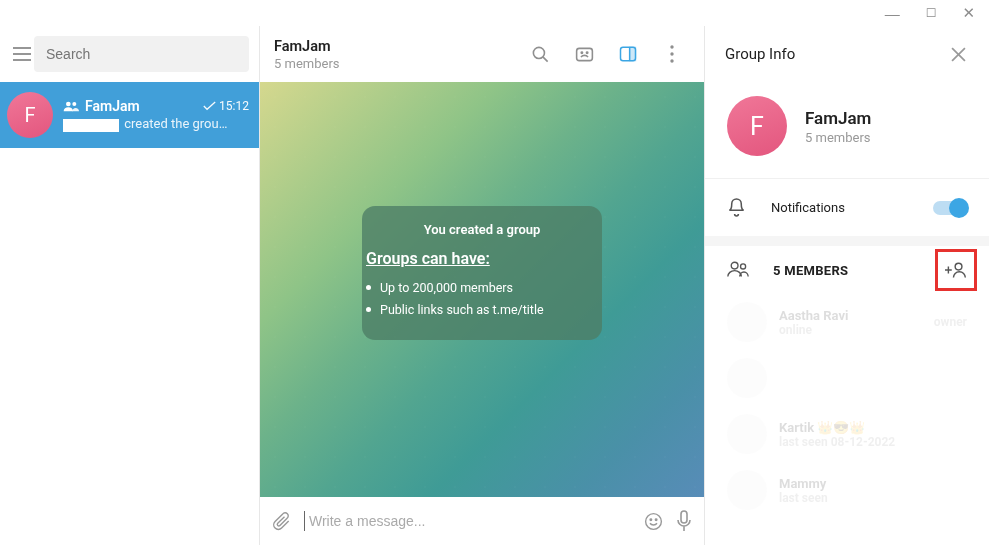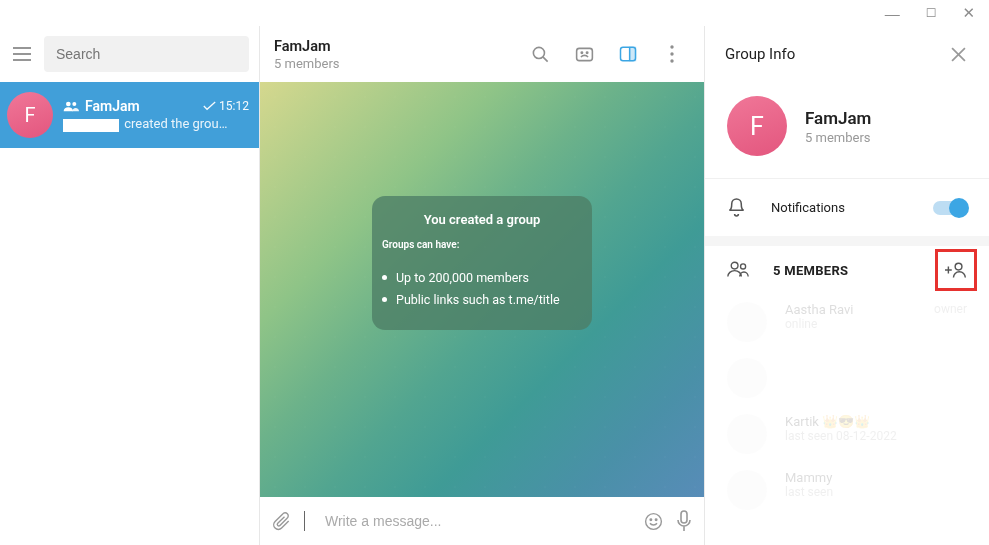--- a/index.html
+++ b/index.html
@@ -8,21 +8,21 @@
 
     .titlebar { height: 26px; display: flex; justify-content: flex-end; align-items: center; gap: 26px; padding: 0 14px; color:#8d8d8d;}
     .titlebar span { font-size: 15px; font-family: "Segoe UI", sans-serif; }
 
     .app { display: flex; height: 519px; width: 100%; }
     .col-left { width: 260px; border-right: 1px solid #e7e7e7; display:flex; flex-direction:column; }
     .col-mid  { width: 445px; border-right: 1px solid #e7e7e7; display:flex; flex-direction:column; position:relative; }
     .col-right{ width: 284px; display:flex; flex-direction:column; overflow:hidden; }
 
     
-    .left-top { height: 56px; display: flex; align-items: center; gap: 10px; padding: 0 10px;}
+    .left-top { height: 56px; display: flex; align-items: center; padding: 0 10px;}
     .hamburger { width: 24px; height: 24px; display:flex; align-items:center; justify-content:center; cursor:pointer;}
     .hamburger svg { stroke:#8b8b8b; }
     .search-wrap { flex:1; height:36px; background:#f1f1f1; border-radius:4px; display:flex; align-items:center; padding:0 12px;}
     .search-wrap input { border:none; background:transparent; outline:none; width:100%; font-size:14px; color:#999;}
     .chat-item { height: 66px; background:#419fd9; color:#fff; display:flex; align-items:center; padding: 0 10px; gap:10px; cursor:pointer;}
     .avatar { width:46px; height:46px; border-radius:50%; background:linear-gradient(160deg,#f07798 0%,#e3567e 100%); color:#fff; display:flex; align-items:center; justify-content:center; font-size:20px; margin-left:-3px; }
     .chat-meta { flex:1; overflow:hidden;}
     .chat-line1 { display:flex; align-items:center; gap:6px;}
     .group-ic { display:inline-flex; }
     .chat-name { font-weight:600; font-size:14px;}
@@ -32,49 +32,49 @@
 
     
     .mid-header { height:56px; display:flex; align-items:center; padding:0 14px; gap:8px;}
     .mid-title { font-weight:600; font-size:14.5px; color:#222;}
     .mid-sub   { font-size:13px; color:#999; margin-top:1px;}
     .mid-header .spacer { flex:1; }
     .hicon { width:36px; height:36px; display:flex; align-items:center; justify-content:center; cursor:pointer; color:#8f8f8f;}
     .hicon.active { color:#3ca6e4;}
     .chat-bg { flex:1; position:relative; background: linear-gradient(135deg, #d5d88e 0%, #8fc487 28%, #6cb28a 42%, #52a590 55%, #3f9b96 68%, #4a90a8 85%, #588cb8 100%); overflow:hidden;}
     .chat-bg::before{ content:""; position:absolute; inset:0; background-image: radial-gradient(rgba(255,255,255,.05) 1px, transparent 1px); background-size: 30px 30px; opacity:.4;}
-    .info-card { position:absolute; top:114px; left:50%; transform:translateX(-50%); width:220px; background:rgba(77,126,101,.78); border-radius:13px; padding:16px 10px; color:#fff; font-size:12.5px;}
+    .info-card { position:absolute; top:124px; left:50%; transform:translateX(-50%); width:240px; background:rgba(77,126,101,.78); border-radius:13px; padding:16px 4px; color:#fff; font-size:12.5px;}
     .info-card .t1{ text-align:center; font-weight:600; margin-bottom:12px; font-size:13px;}
-    .info-card .t2{ font-weight:600; margin-bottom:20px; font-size:10px;}
+    .info-card .t2{ font-weight:600; margin-bottom:12px; font-size:16px;text-decoration:underline;}
     .info-card ul{ list-style:none; }
     .info-card li{ display:flex; align-items:flex-start; gap:9px; margin:7px 0; font-size:12.5px;}
     .info-card li::before{ content:""; width:5px; height:5px; border-radius:50%; background:#fff; margin-top:5px; flex-shrink:0;}
     .compose { height:48px; background:#fff; display:flex; align-items:center; padding:0 12px; gap:12px;}
     .compose .cicon{ color:#999; cursor:pointer; display:flex; align-items:center;}
-    .compose input { flex:1; border:none; outline:none; font-size:14px; color:#444; border-left:1.5px solid #666; padding-left:20px; height:20px;}
+    .compose input { flex:1; border:none; outline:none; font-size:14px; color:#444; border-left:1.5px solid #666; padding-left:4px; height:20px;}
     .compose input::placeholder{ color:#aaa;}
 
     
     .r-header{ height:56px; display:flex; align-items:center; padding:0 20px;}
     .r-header h3{ font-size:15px; font-weight:400; color:#222;}
     .r-header .close{ margin-left:auto; color:#999; cursor:pointer; width:22px; height:22px; display:flex; align-items:center; justify-content:center;}
     .r-profile{ display:flex; align-items:center; gap:18px; padding: 14px 22px 22px;}
     .r-profile .ava2{ width:60px; height:60px; border-radius:50%; background:linear-gradient(160deg,#f07798 0%,#e3567e 100%); color:#fff; display:flex; align-items:center; justify-content:center; font-size:25px;}
     .r-profile .pname{ font-size:17px; font-weight:600; color:#222;}
     .r-profile .psub{ font-size:13px; color:#999; margin-top:2px;}
     .r-row{ height:58px; display:flex; align-items:center; padding:0 22px; gap:24px; border-top:1px solid #f0f0f0;}
     .r-row .ric{ color:#555; width:20px;}
     .r-row .rlabel{ font-size:13px; color:#222; flex:1;}
     .toggle{ width:34px; height:14px; background:#bdddf3; border-radius:10px; position:relative; cursor:pointer;}
     .toggle::after{ content:""; position:absolute; right:-2px; top:-3px; width:20px; height:20px; border-radius:50%; background:#3ca6e4;}
     .r-members-h{ height:58px; display:flex; align-items:center; padding:0 22px; gap:24px; border-top:10px solid #f5f5f5;}
     .r-members-h .ric{ color:#555;}
     .r-members-h .rlabel{ font-size:13px; font-weight:700; color:#222; flex:1; letter-spacing:.3px;}
     .add-box{ width:42px; height:42px; border:3px solid #e6322f; display:flex; align-items:center; justify-content:center; color:#555; cursor:pointer; margin-right:-10px;}
-    .member{ display:flex; align-items:flex-start; gap:18px; padding:8px 22px; opacity:.15;}
+    .member{ display:flex; align-items:center; gap:12px; padding:8px 22px; opacity:.15;font-weight:bold;}
     .member .mava{ width:40px; height:40px; border-radius:50%; background:#eee;}
     .member .m1{font-size:13px;}
     .member .m2{font-size:12px; color:#999;}
     .member .mright{margin-left:auto; font-size:12px; color:#999;}
   </style>
 </head>
 <body>
 
 <div class="titlebar">
   <span>—</span>

